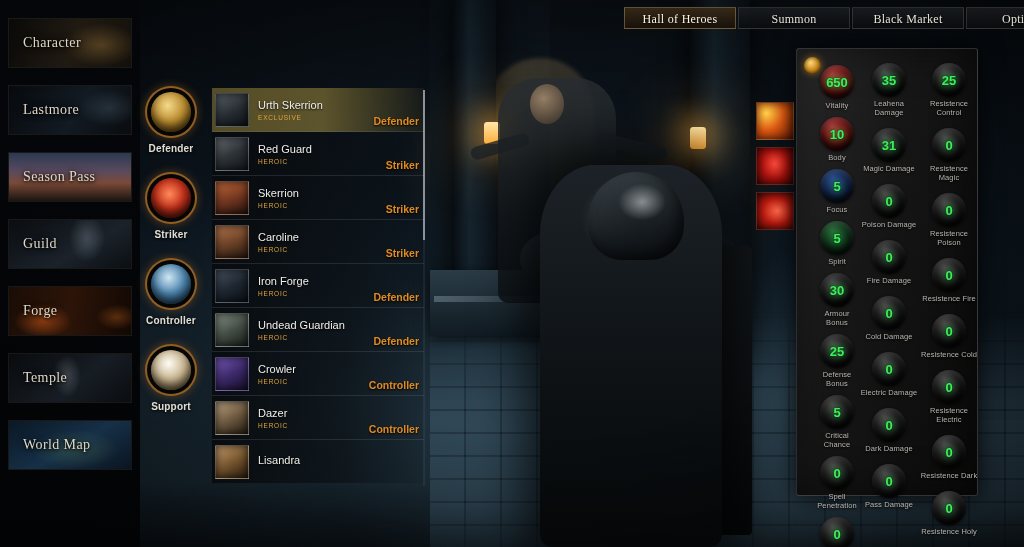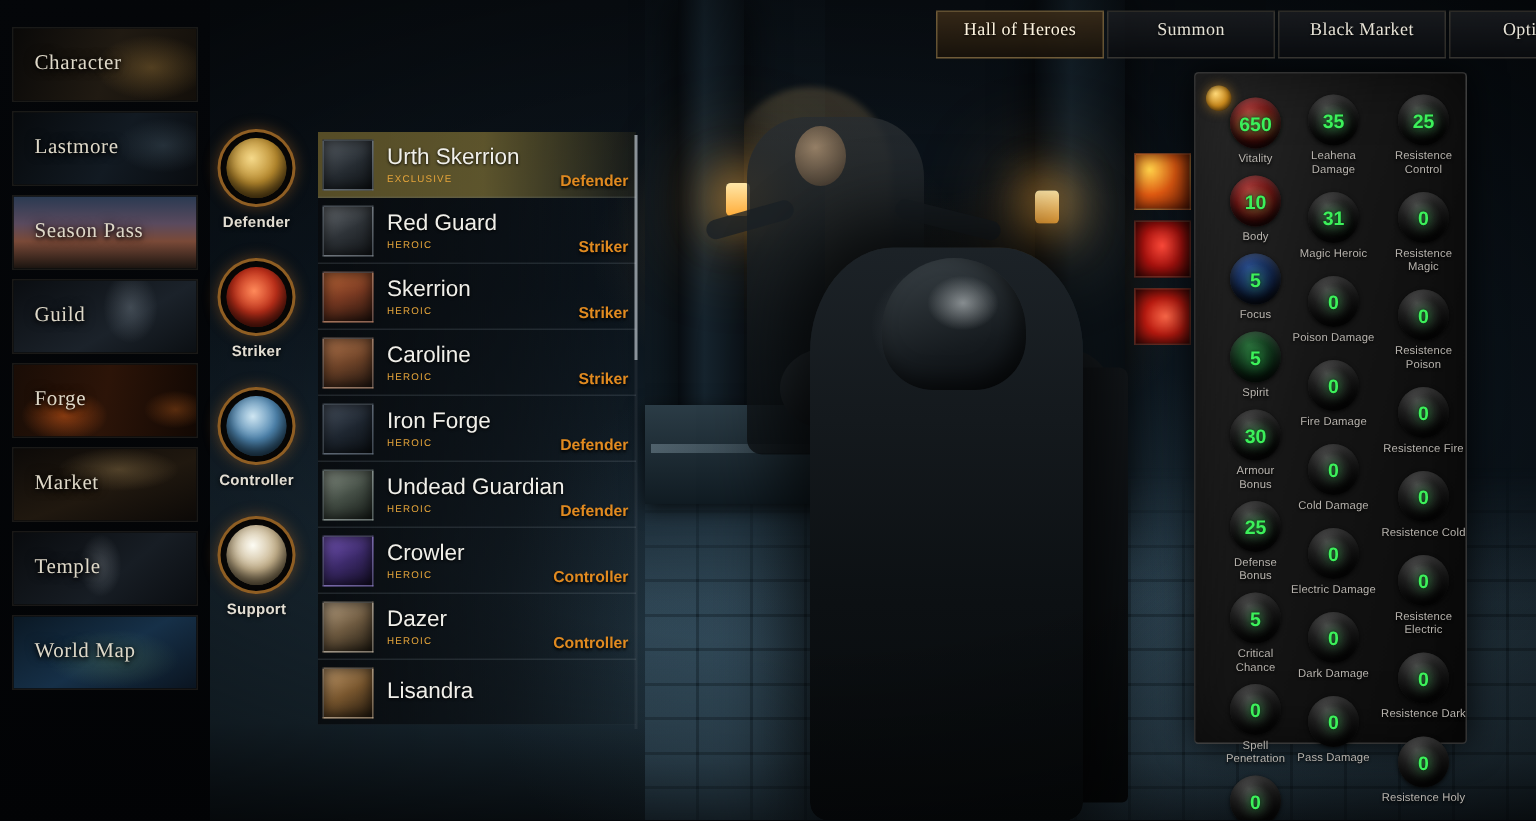--- a/index.html
+++ b/index.html
@@ -104,40 +104,40 @@
   .npc-arm.a1 { left:470px; width:60px; transform: rotate(-16deg); }
   .npc-arm.a2 { left:596px; width:72px; transform: rotate(14deg); }
   .vignette {
     position:absolute; inset:0; pointer-events:none;
     background: radial-gradient(ellipse 74% 72% at 52% 48%, rgba(0,0,0,0) 42%, rgba(0,0,0,.72) 100%);
   }
 
   
   .topnav { position:absolute; left:624px; top:7px; display:flex; gap:2px; z-index:30; }
   .nav-tab {
-    width:112px; height:32px; line-height:22px; text-align:center;
+    width:112px; height:22px; line-height:22px; text-align:center;
     color:#e6e2d6; font-size:12px; letter-spacing:.3px;
     font-family:"Liberation Serif", serif;
     background: linear-gradient(180deg, rgba(28,30,34,.78), rgba(10,12,15,.88));
     border:1px solid rgba(126,116,92,.30);
     text-shadow: 0 1px 2px #000;
     cursor:pointer;
   }
   .nav-tab.active {
     background: linear-gradient(180deg, rgba(60,44,24,.85), rgba(24,18,10,.92));
     border-color: rgba(176,148,92,.48);
     color:#fff5e0;
   }
 
   
   .sidebar {
     position:absolute; left:0; top:0; width:140px; height:547px;
     background: linear-gradient(180deg, rgba(4,6,9,.96), rgba(2,3,5,.98));
     padding:18px 8px 10px 8px; z-index:25;
-    display:flex; flex-direction:column; gap:6px;
+    display:flex; flex-direction:column; gap:17px;
   }
   .side-btn {
     position:relative; height:50px; border:1px solid rgba(92,86,70,.26);
     display:flex; align-items:center; cursor:pointer; overflow:hidden;
     box-shadow: inset 0 0 18px rgba(0,0,0,.6);
   }
   .side-btn .label {
     position:relative; z-index:2; padding-left:14px;
     font-family:"Liberation Serif", serif;
     font-size:14px; color:#ded8c8; letter-spacing:.4px;
@@ -214,21 +214,21 @@
   .p-urth { background: linear-gradient(150deg,#5a6168,#262c32 55%,#0e1215); }
   .p-red  { background: linear-gradient(150deg,#6a6f74,#2e3338 50%,#121518); }
   .p-lea  { background: linear-gradient(160deg,#c06a3a,#7a3a22 48%,#22120c); }
   .p-car  { background: linear-gradient(160deg,#b87a50,#6e4328 50%,#221610); }
   .p-iron { background: linear-gradient(150deg,#4a5462,#1e2630 52%,#0a0e12); }
   .p-und  { background: linear-gradient(150deg,#8a9488,#454f46 50%,#161c18); }
   .p-crow { background: linear-gradient(150deg,#7a5ac0,#3c2a6a 50%,#140e26); }
   .p-daz  { background: linear-gradient(150deg,#c0a888,#6e5a40 50%,#221c12); }
   .p-lis  { background: linear-gradient(150deg,#c8a070,#78562e 50%,#241a0e); }
   .hero-meta { margin-left:9px; flex:1 1 auto; min-width:0; }
-  .hero-name { font-size:15px; color:#f0efe9; text-shadow:0 1px 2px #000; white-space:nowrap; }
+  .hero-name { font-size:11px; color:#f0efe9; text-shadow:0 1px 2px #000; white-space:nowrap; }
   .hero-rarity { font-size:6.5px; color:#e4a43a; letter-spacing:.8px; text-transform:uppercase; margin-top:3px; }
   .hero-class {
     position:absolute; right:5px; bottom:4px;
     font-size:10.5px; font-weight:bold; color:#e08a20;
     text-shadow:0 1px 2px #000;
   }
   .list-scrollbar {
     position:absolute; left:423px; top:90px; width:2px; height:396px;
     background: rgba(120,132,142,.13); z-index:24;
   }
@@ -344,24 +344,20 @@
       </div>
       <div class="side-btn">
         <div class="art art-guild"></div>
         <span class="label">Guild</span>
       </div>
       <div class="side-btn">
         <div class="art art-forge"></div>
         <span class="label">Forge</span>
       </div>
       <div class="side-btn">
-        <div class="art art-market"></div>
-        <span class="label">Market</span>
-      </div>
-      <div class="side-btn">
         <div class="art art-temple"></div>
         <span class="label">Temple</span>
       </div>
       <div class="side-btn">
         <div class="art art-worldmap"></div>
         <span class="label">World Map</span>
       </div>
     </div>
 
   <div class="classcol" id="classcol">
@@ -516,21 +512,21 @@
             <div class="cap">Spell Focus</div>
           </div>
         </div>
       <div class="statcol c2" id="statcol2">
           <div class="stat">
             <div class="orb">35</div>
             <div class="cap">Leahena Damage</div>
           </div>
           <div class="stat">
             <div class="orb">31</div>
-            <div class="cap">Magic Heroic</div>
+            <div class="cap">Magic Damage</div>
           </div>
           <div class="stat">
             <div class="orb">0</div>
             <div class="cap">Poison Damage</div>
           </div>
           <div class="stat">
             <div class="orb">0</div>
             <div class="cap">Fire Damage</div>
           </div>
           <div class="stat">

